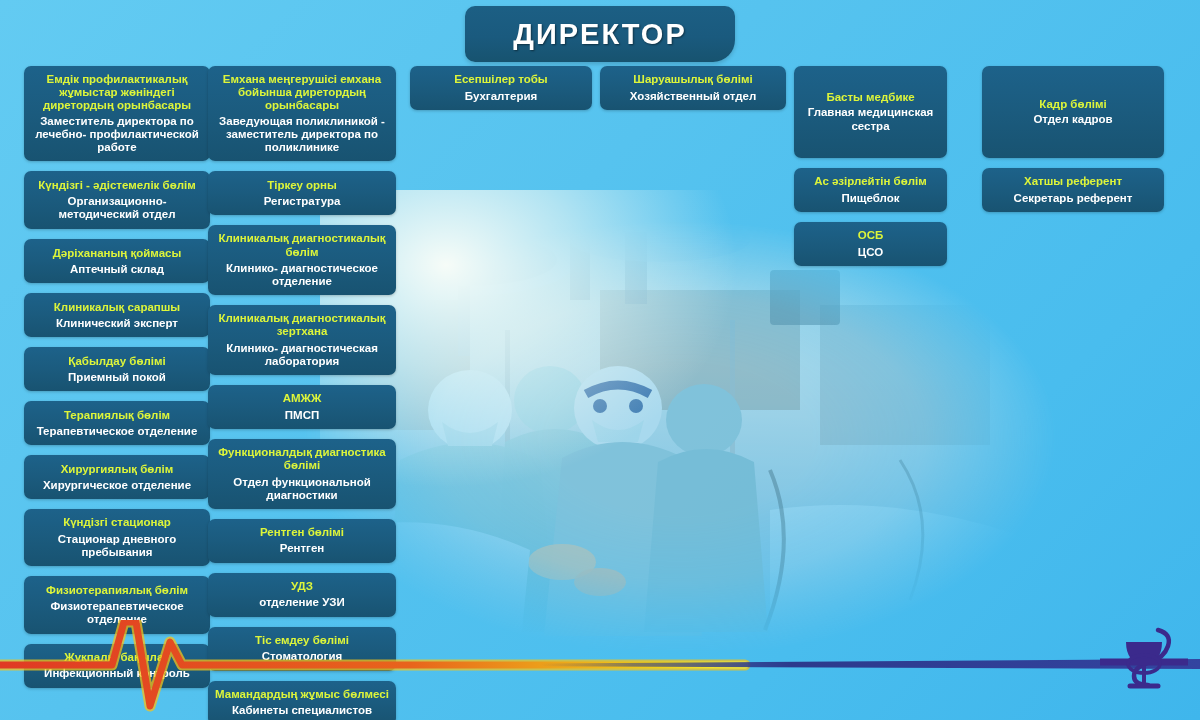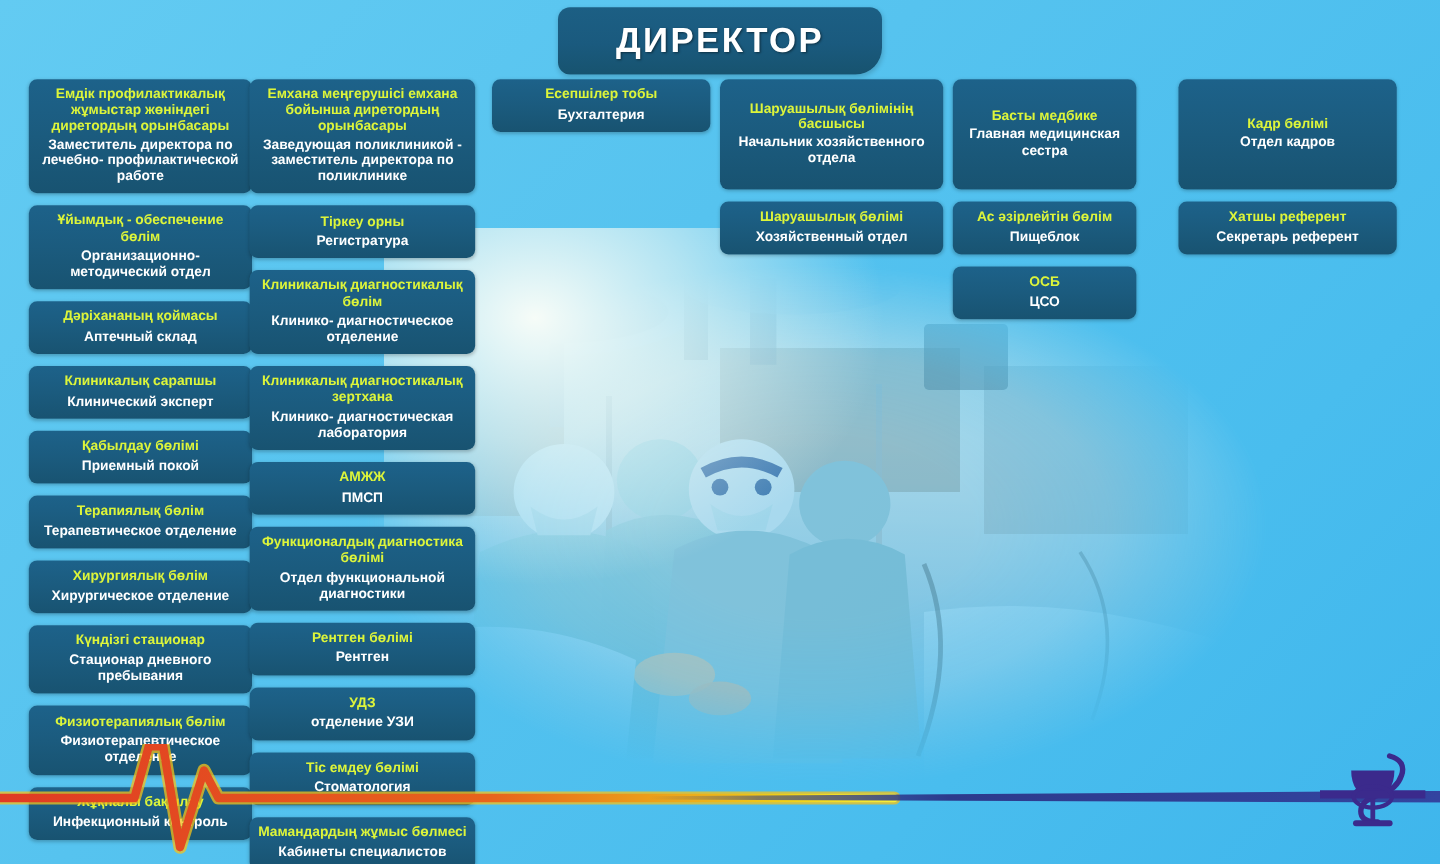--- a/index.html
+++ b/index.html
@@ -229,21 +229,21 @@
 <div id="title-banner">
   <span class="t">ДИРЕКТОР</span>
 </div>
 
 <div class="col" id="col-1">
     <div class="node h-lead head">
       <div class="kz">Емдік профилактикалық жұмыстар жөніндегі диретордың орынбасары</div>
       <div class="ru">Заместитель директора по лечебно- профилактической работе</div>
     </div>
     <div class="node h-3">
-      <div class="kz">Ұйымдық - обеспечение бөлім</div>
+      <div class="kz">Күндізгі - әдістемелік бөлім</div>
       <div class="ru">Организационно-методический отдел</div>
     </div>
     <div class="node h-2">
       <div class="kz">Дәріхананың қоймасы</div>
       <div class="ru">Аптечный  склад</div>
     </div>
     <div class="node h-2">
       <div class="kz">Клиникалық сарапшы</div>
       <div class="ru">Клинический эксперт</div>
     </div>
@@ -314,24 +314,20 @@
       <div class="ru">Кабинеты специалистов</div>
     </div>
   </div>
 <div class="col" id="col-3">
     <div class="node h-2">
       <div class="kz">Есепшілер тобы</div>
       <div class="ru">Бухгалтерия</div>
     </div>
   </div>
 <div class="col" id="col-4">
-    <div class="node h-lead head">
-      <div class="kz">Шаруашылық бөлімінің басшысы</div>
-      <div class="ru">Начальник хозяйственного отдела</div>
-    </div>
     <div class="node h-2">
       <div class="kz">Шаруашылық бөлімі</div>
       <div class="ru">Хозяйственный отдел</div>
     </div>
   </div>
 <div class="col" id="col-5">
     <div class="node h-lead head">
       <div class="kz">Басты медбике</div>
       <div class="ru">Главная медицинская сестра</div>
     </div>

